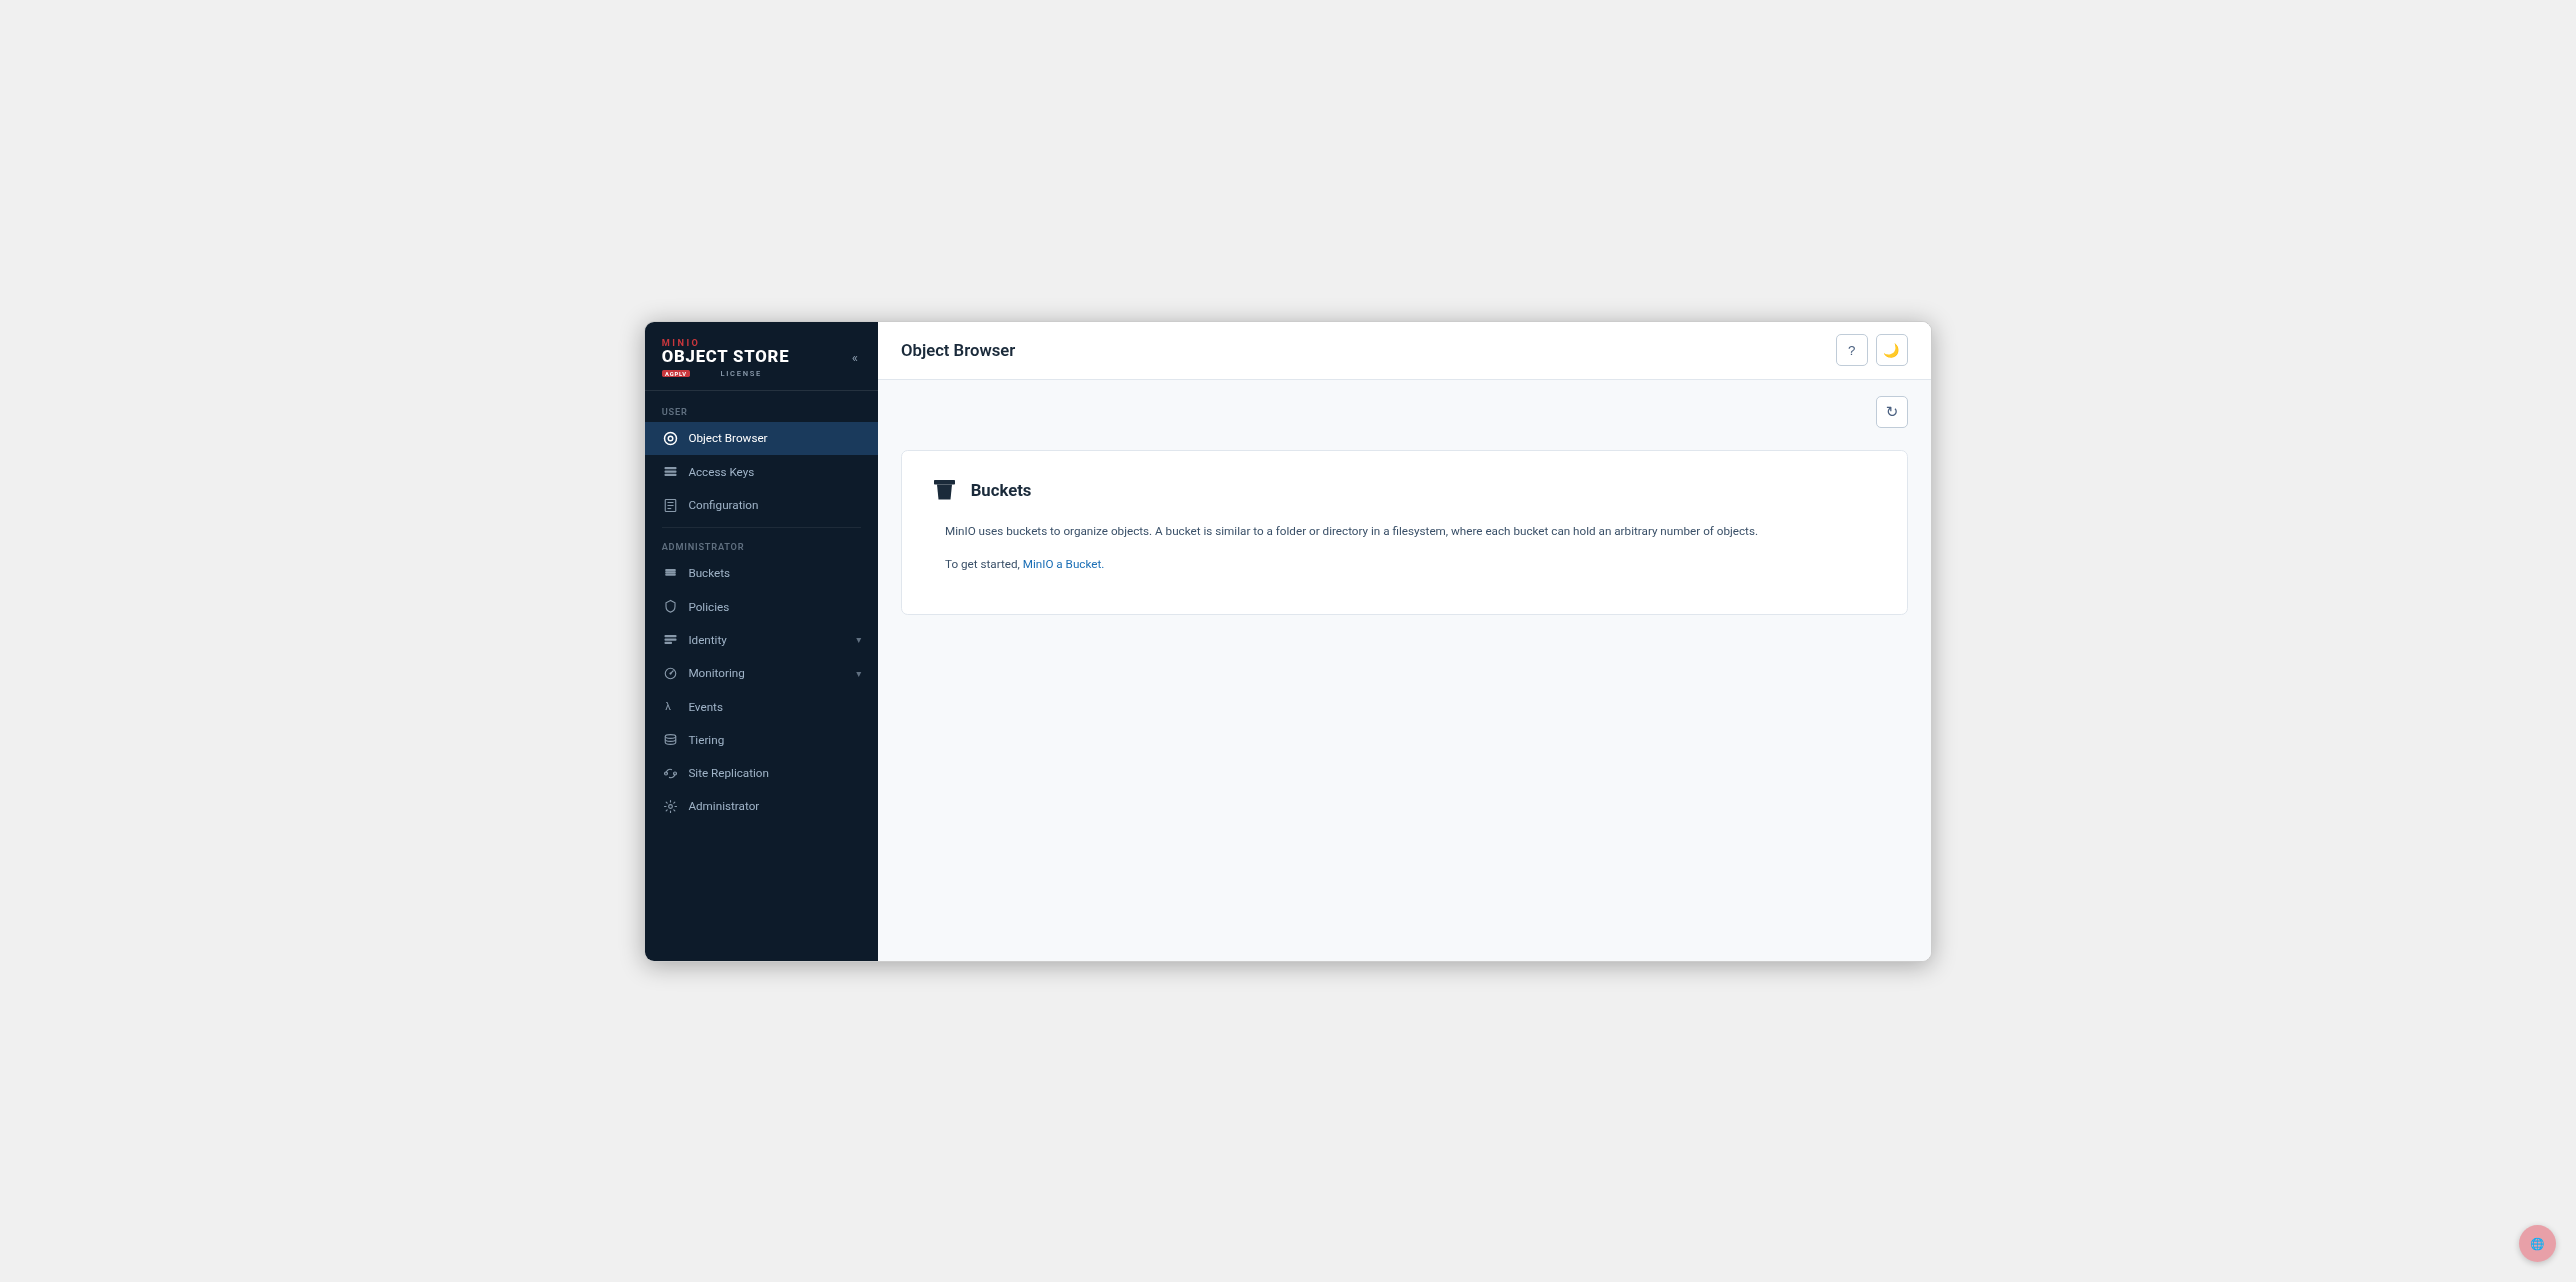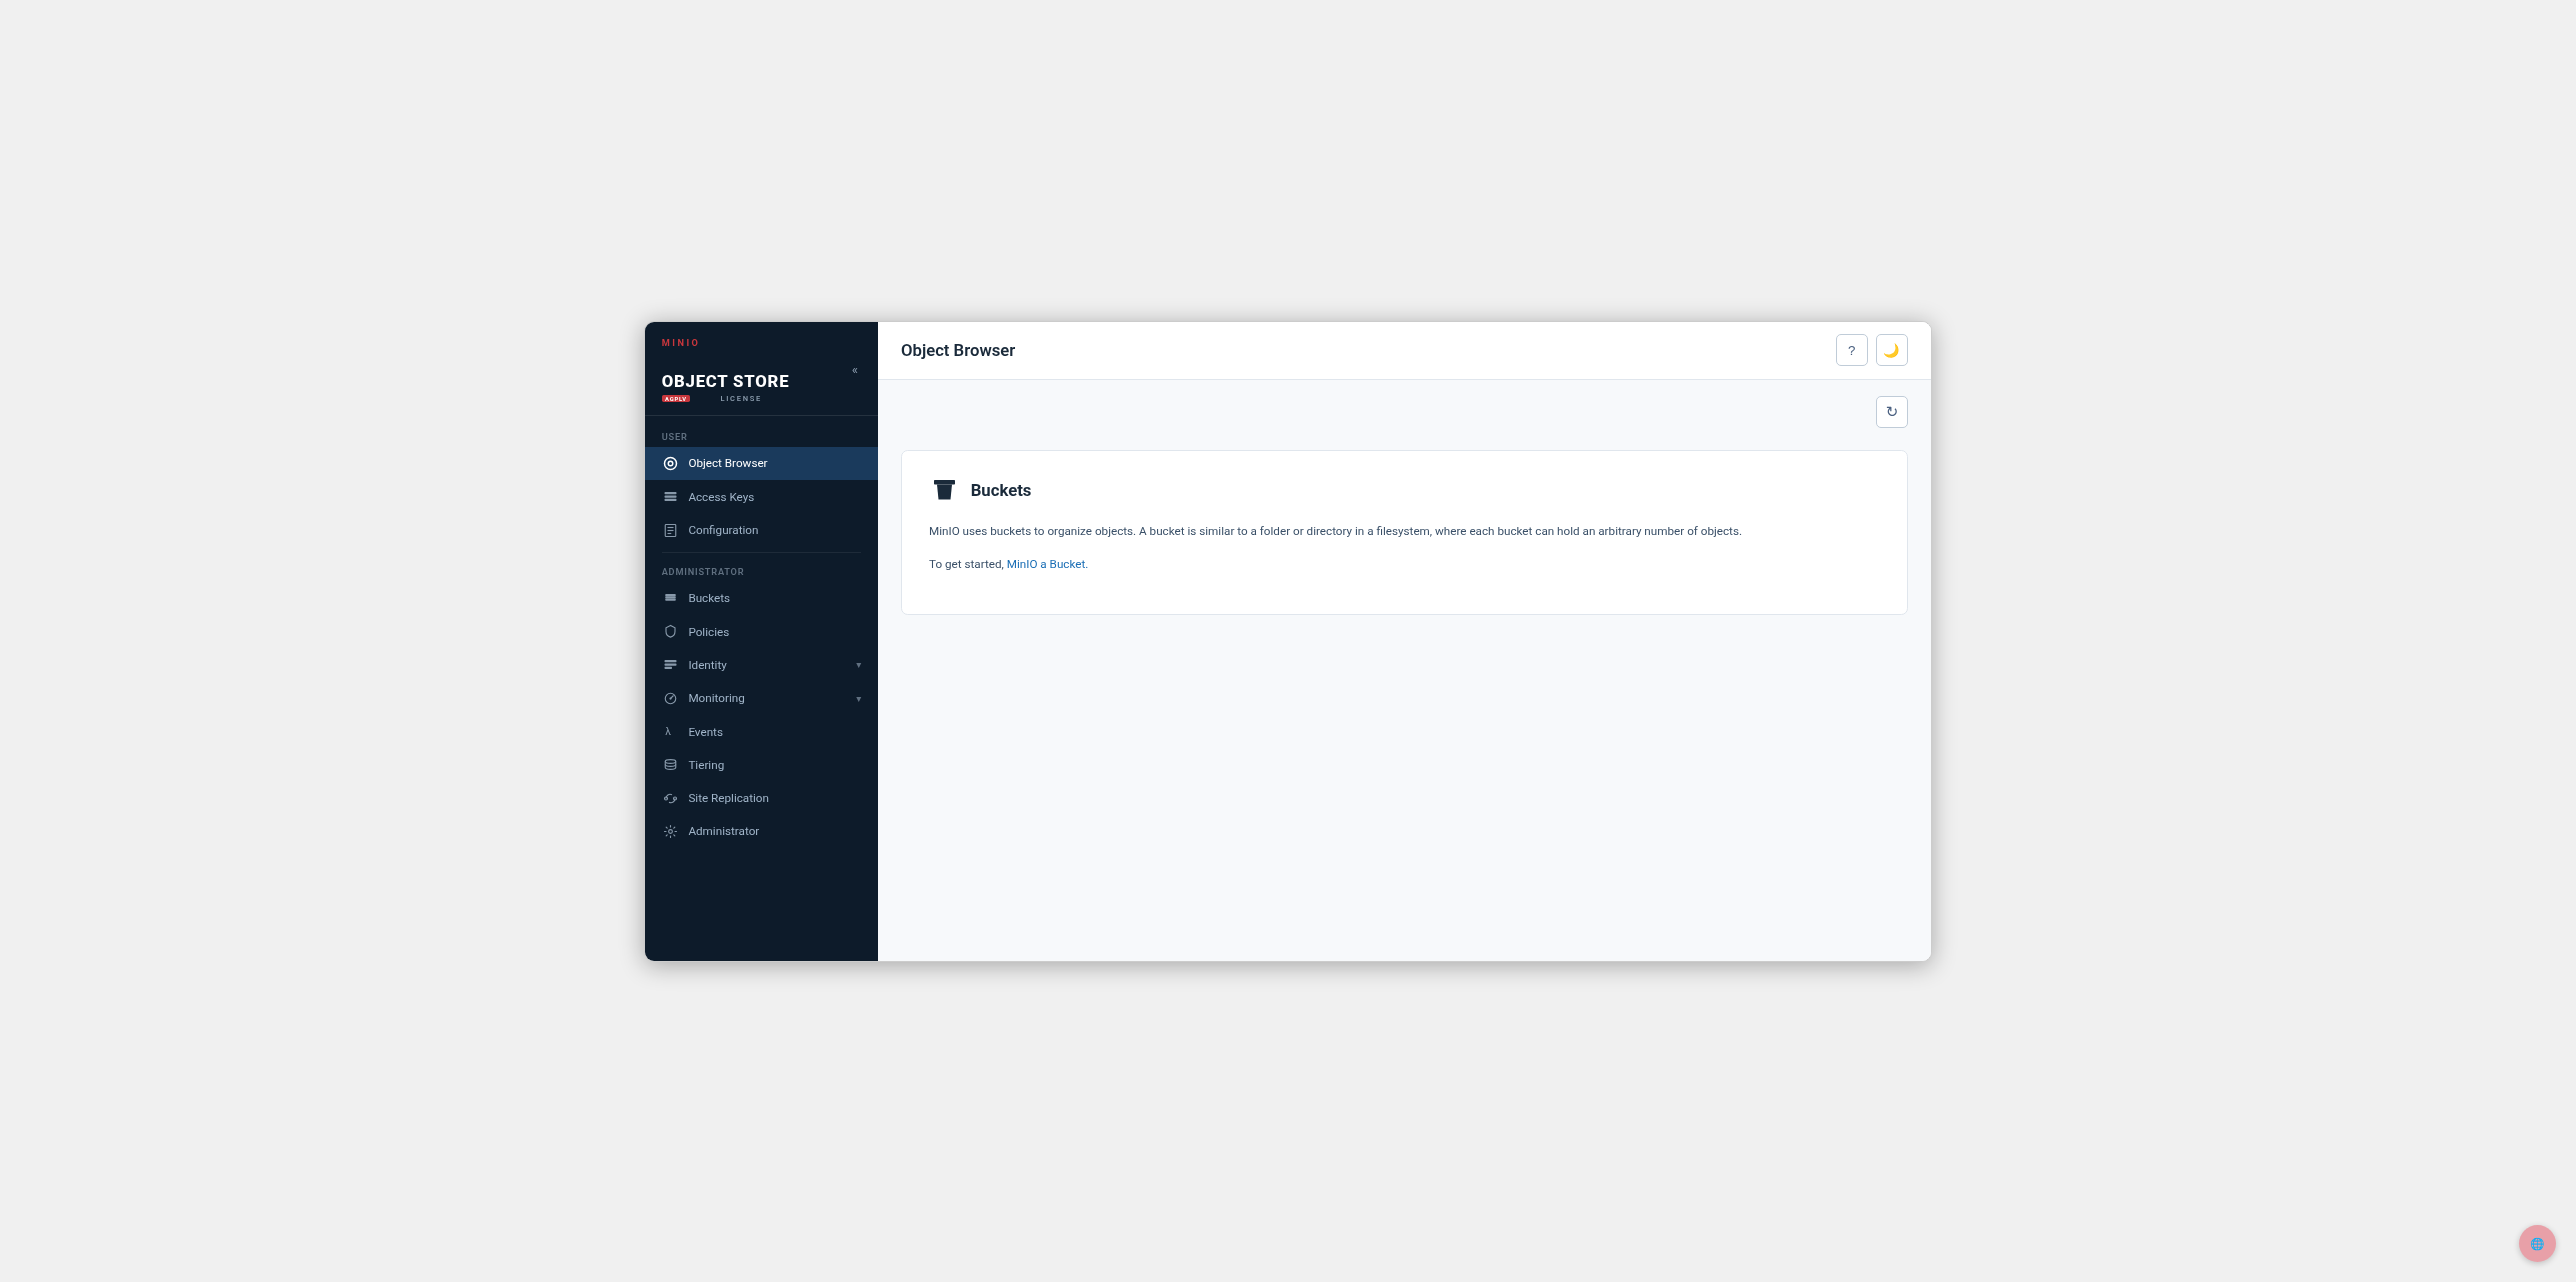--- a/index.html
+++ b/index.html
@@ -49,21 +49,20 @@
       font-weight: 700;
       letter-spacing: 2.5px;
       text-transform: uppercase;
     }
     .logo-object-store {
       font-size: 16.7px;
       font-weight: 800;
       color: #fff;
       letter-spacing: 0.8px;
       line-height: 1.1;
-      margin-top: 25px;
     }
     .logo-license {
       display: flex;
       align-items: center;
       gap: 3.3px;
       margin-top: 3.3px;
     }
     .logo-license-badge {
       background: #c8373d;
       color: #fff;
@@ -222,20 +221,21 @@
     .buckets-title {
       font-size: 16.7px;
       font-weight: 700;
       color: #1a2a3a;
     }
     .buckets-desc {
       font-size: 11.7px;
       color: #3a5068;
       line-height: 1.7;
       margin-bottom: 13.3px;
+      margin-left: 16px;
     }
     .create-bucket-link {
       color: #1a6eb5;
       text-decoration: none;
       cursor: pointer;
     }
     .chat-bubble {
       position: fixed;
       bottom: 20px;
       right: 20px;

